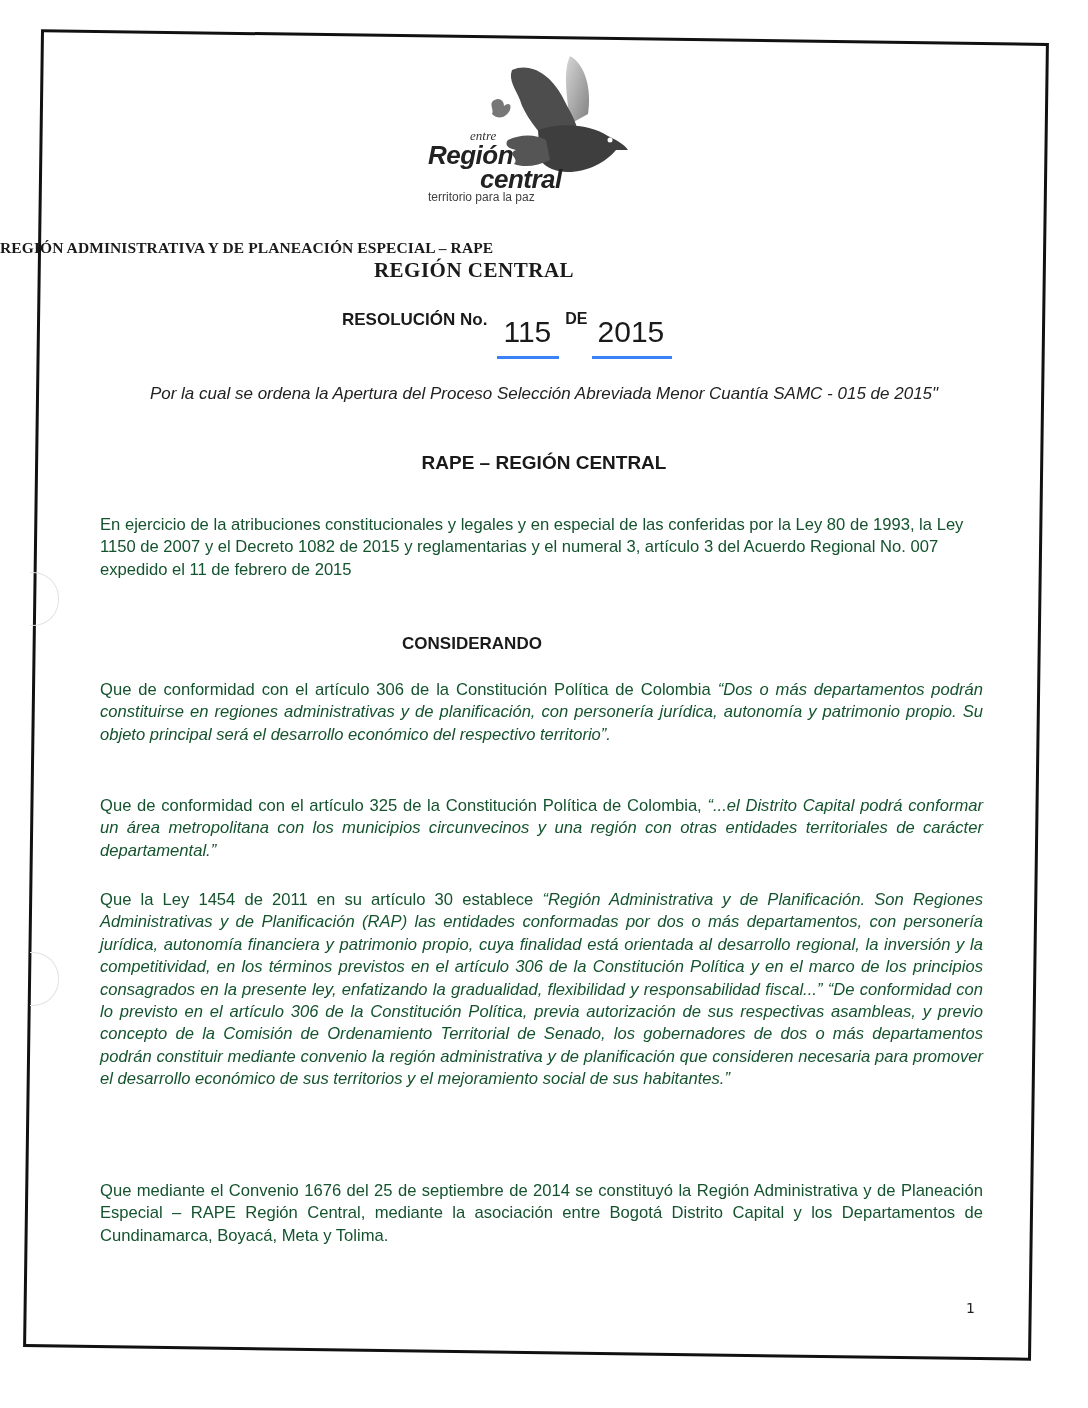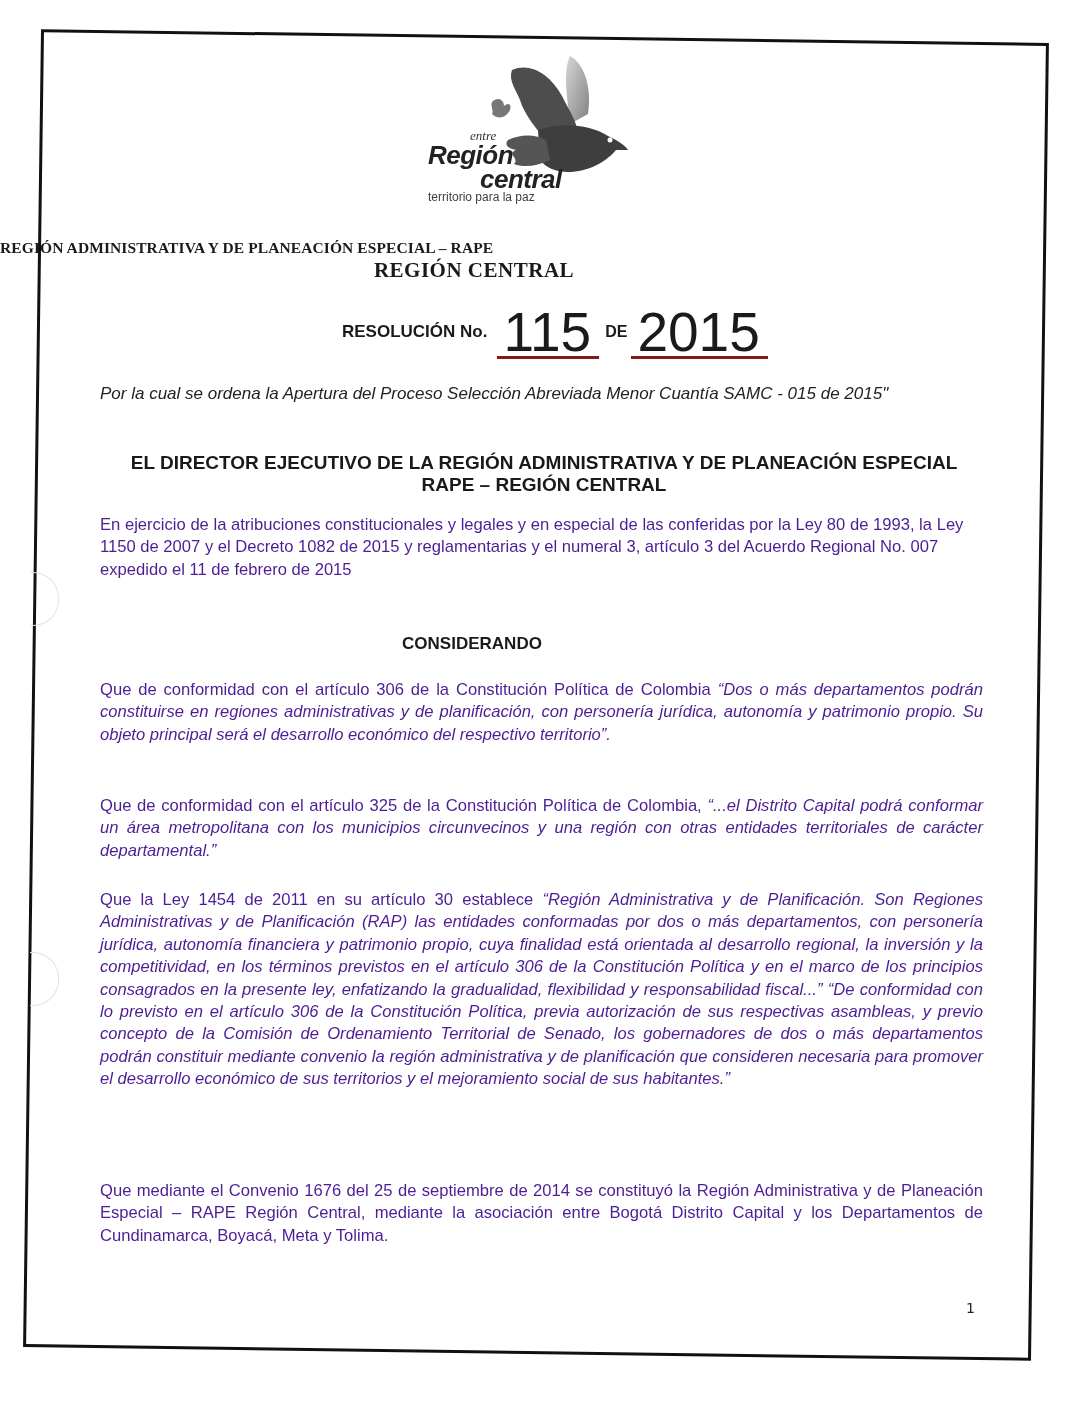--- a/index.html
+++ b/index.html
@@ -8,27 +8,27 @@
   .punch { position: absolute; width: 28px; height: 52px; border: 1px solid #e2e2e2; border-left: none; border-radius: 0 26px 26px 0; }
   .punch.p1 { left: 30px; top: 572px; }
   .punch.p2 { left: 30px; top: 952px; }
   .logo { position: absolute; left: 420px; top: 44px; width: 240px; height: 170px; }
   .logo-rape { position: absolute; left: 470px; top: 128px; font-family: "Liberation Serif", serif; font-style: italic; font-size: 13px; color: #333; }
   .logo-region { position: absolute; left: 428px; top: 140px; font-weight: bold; font-style: italic; font-size: 26px; color: #222; letter-spacing: -0.5px; }
   .logo-central { position: absolute; left: 480px; top: 164px; font-weight: bold; font-style: italic; font-size: 26px; color: #222; letter-spacing: -0.5px; }
   .logo-tag { position: absolute; left: 428px; top: 190px; font-size: 12px; color: #404040; }
   .inst1 { position: absolute; left: 0; width: 1088px; top: 239px; text-align: left; font-family: "Liberation Serif", serif; font-weight: bold; font-size: 15.5px; letter-spacing: 0.1px; }
   .inst2 { position: absolute; left: 0; width: 948px; top: 258px; text-align: center; font-family: "Liberation Serif", serif; font-weight: bold; font-size: 21px; letter-spacing: 0.5px; }
-  .resol { position: absolute; left: 342px; top: 310px; display: flex; align-items: center; }
+  .resol { position: absolute; left: 342px; top: 310px; display: flex; align-items: flex-start; }
   .resol .lbl { font-weight: bold; font-size: 17px; margin-right: 10px; padding-bottom: 6px; }
-  .resol .num { font-size: 55px; line-height: 44px; border-bottom: 3px solid #7f1d1d; padding: 0 8px 2px 6px; }
+  .resol .num { font-size: 30px; line-height: 44px; border-bottom: 3px solid #3b82f6; padding: 0 8px 2px 6px; }
   .resol .de { font-weight: bold; font-size: 16px; padding: 0 4px 6px 6px; }
-  .subtitle { position: absolute; left: 100px; width: 888px; top: 383px; text-align: left; font-style: italic; font-size: 17px; line-height: 21px; color: #222; }
+  .subtitle { position: absolute; left: 100px; width: 888px; top: 383px; text-align: center; font-style: italic; font-size: 17px; line-height: 21px; color: #222; }
   .director { position: absolute; left: 100px; width: 888px; top: 452px; text-align: center; font-weight: bold; font-size: 19px; line-height: 22px; }
-  .para { position: absolute; left: 100px; width: 883px; font-size: 16.6px; line-height: 22.4px; text-align: justify; color: #4c1d95; }
+  .para { position: absolute; left: 100px; width: 883px; font-size: 16.6px; line-height: 22.4px; text-align: justify; color: #14532d; }
   .para em { font-style: italic; }
   .p-intro { top: 514px; text-align: left; }
   .considerando { position: absolute; left: 0; width: 944px; top: 634px; text-align: center; font-weight: bold; font-size: 17px; }
   .p1 { top: 679px; }
   .p2 { top: 795px; }
   .p3 { top: 889px; }
   .p4 { top: 1180px; }
   .pagenum { position: absolute; left: 966px; top: 1300px; font-family: "DejaVu Sans", sans-serif; font-size: 14px; color: #222; }
 </style>
 </head>
@@ -71,21 +71,20 @@
 <div class="resol">
   <span class="lbl">RESOLUCIÓN No.</span>
   <span class="num">115</span>
   <span class="de">DE</span>
   <span class="num">2015</span>
 </div>
 
 <div class="subtitle">Por la cual se ordena la Apertura del Proceso Selección Abreviada Menor Cuantía SAMC - 015 de 2015"</div>
 
 <div class="director">
-  <div>EL DIRECTOR EJECUTIVO DE LA REGIÓN ADMINISTRATIVA Y DE PLANEACIÓN ESPECIAL</div>
   <div>RAPE – REGIÓN CENTRAL</div>
 </div>
 
 <div class="para p-intro">En ejercicio de la atribuciones constitucionales y legales y en especial de las conferidas por la Ley 80 de 1993, la Ley 1150 de 2007  y el Decreto 1082 de 2015 y reglamentarias y el numeral 3, artículo 3 del Acuerdo Regional No. 007 expedido el 11 de febrero de 2015</div>
 
 <div class="considerando">CONSIDERANDO</div>
 
 <div class="para p1">
   <span>Que de conformidad con el artículo 306 de la Constitución Política de Colombia </span><em>“Dos o más departamentos podrán constituirse en regiones administrativas y de planificación, con personería jurídica, autonomía y patrimonio propio. Su objeto principal será el desarrollo económico del respectivo territorio”.</em>
 </div>

